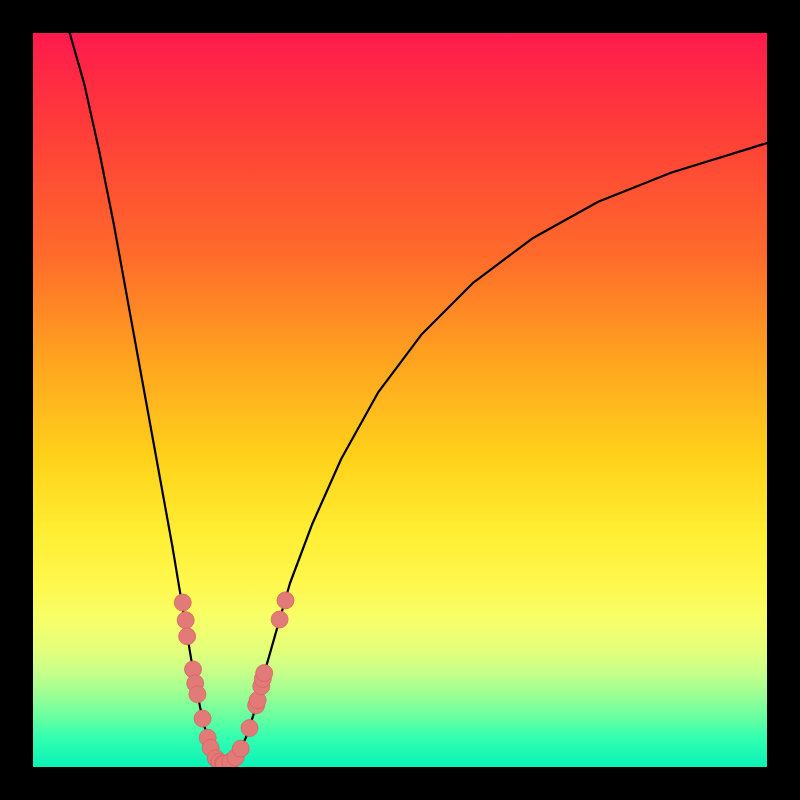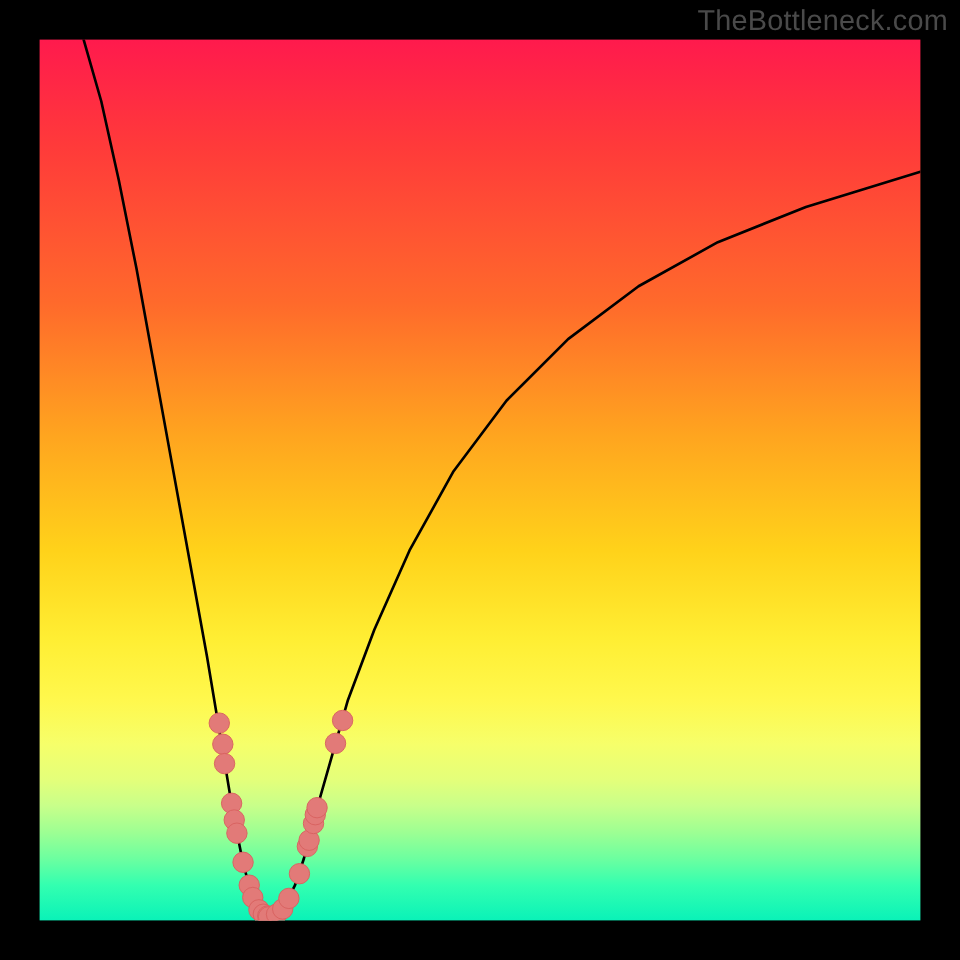--- a/index.html
+++ b/index.html
@@ -60,21 +60,20 @@
     width: 734px;
     height: 734px;
     z-index: 5;
     pointer-events: none;
   }
 </style>
 </head>
 <body>
 
 <div class="frame">
-  <div class="watermark">TheBottleneck.com</div>
   <div class="plot-area">
     <svg class="curve-layer" viewBox="0 0 734 734" preserveAspectRatio="none">
       <path id="curve-path" fill="none" stroke-width="2.2" stroke-linejoin="round" stroke-linecap="round" d="M36.70 0.00 L51.38 51.38 L66.06 117.44 L80.74 190.84 L95.42 271.58 L110.10 352.32 L124.78 433.06 L139.46 513.80 L146.80 557.84 L154.14 601.88 L161.48 645.92 L168.82 682.62 L176.16 711.98 L183.50 726.66 L190.84 731.06 L198.18 728.13 L205.52 719.32 L212.86 704.64 L220.20 682.62 L227.54 653.26 L242.22 601.88 L256.90 550.50 L278.92 491.78 L308.28 425.72 L344.98 359.66 L389.02 300.94 L440.40 249.56 L499.12 205.52 L565.18 168.82 L638.58 139.46 L734.00 110.10" stroke="#000000"></path>
       <g id="markers-group">
           <circle cx="149.74" cy="569.58" r="8.5" fill="#e27a78" stroke="#d86260" stroke-width="0.8" style="pointer-events: auto;"></circle>
           <circle cx="152.67" cy="587.20" r="8.5" fill="#e27a78" stroke="#d86260" stroke-width="0.8" style="pointer-events: auto;"></circle>
           <circle cx="154.14" cy="603.35" r="8.5" fill="#e27a78" stroke="#d86260" stroke-width="0.8" style="pointer-events: auto;"></circle>
           <circle cx="160.01" cy="636.38" r="8.5" fill="#e27a78" stroke="#d86260" stroke-width="0.8" style="pointer-events: auto;"></circle>
           <circle cx="162.21" cy="650.32" r="8.5" fill="#e27a78" stroke="#d86260" stroke-width="0.8" style="pointer-events: auto;"></circle>
           <circle cx="164.42" cy="661.33" r="8.5" fill="#e27a78" stroke="#d86260" stroke-width="0.8" style="pointer-events: auto;"></circle>

